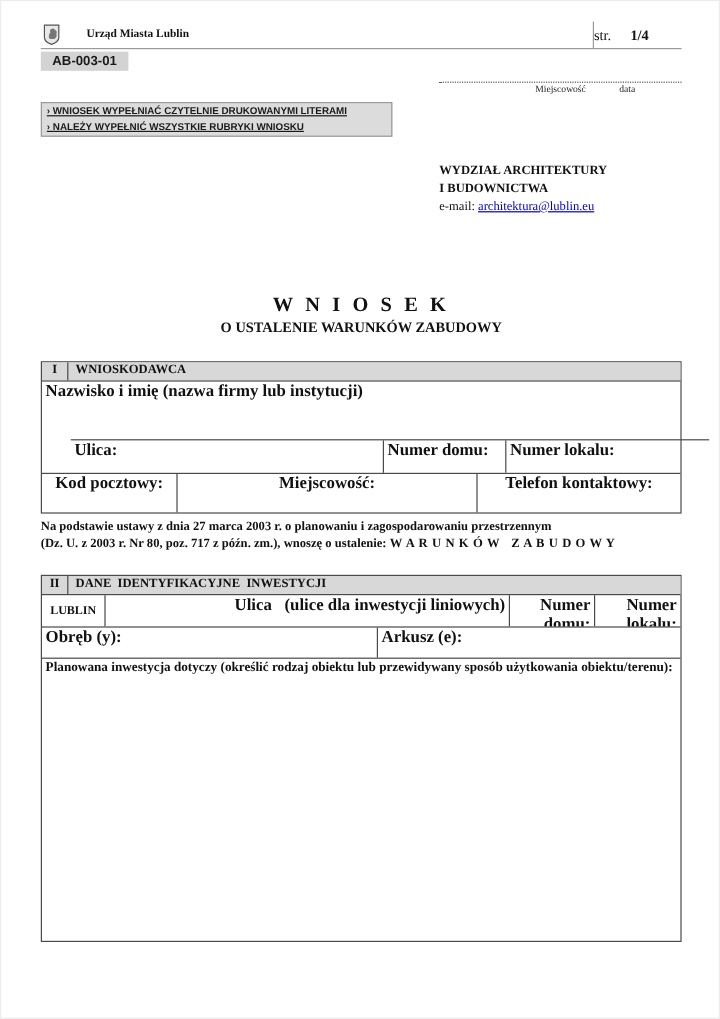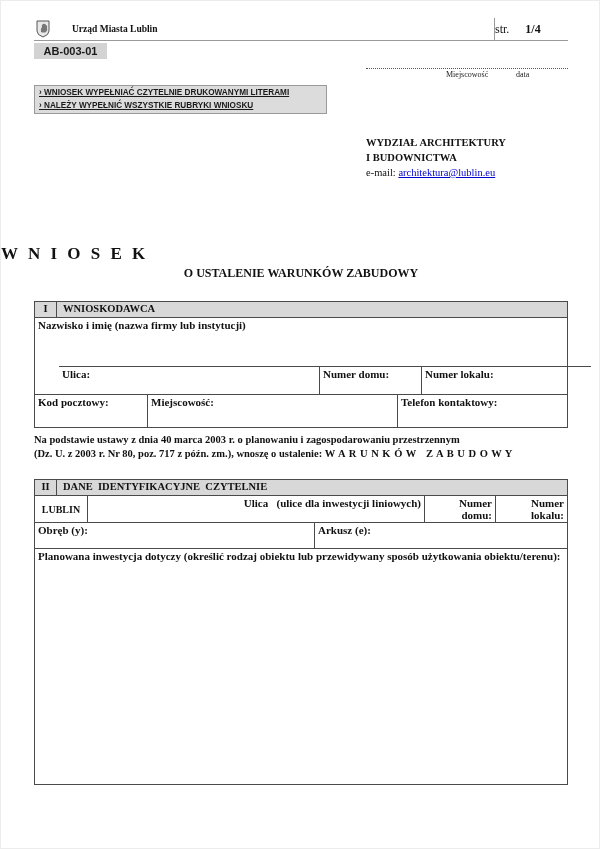--- a/index.html
+++ b/index.html
@@ -25,32 +25,32 @@
   
   .instr { position:absolute; left:33px; top:84px; width:293px; height:29px; background:#dcdcdc; border:1px solid #9a9a9a; padding:1px 4px; font-family:"Liberation Sans", sans-serif; font-weight:bold; font-size:8.2px; line-height:12.5px; color:#1a1a1a; }
   .instr div { text-decoration:underline; white-space:nowrap; }
 
   
   .recip { position:absolute; left:365px; top:134px; font-size:10.5px; line-height:15px; }
   .recip .b { font-weight:bold; }
   .recip a { color:#0000cc; text-decoration:underline; }
 
   
-  .title-main { position:absolute; left:0; top:243px; width:600px; text-align:left; font-size:17px; font-weight:bold; letter-spacing:3px; white-space:pre; }
+  .title-main { position:absolute; left:0; top:243px; width:600px; text-align:center; font-size:17px; font-weight:bold; letter-spacing:3px; white-space:pre; }
   .title-sub  { position:absolute; left:0; top:265px; width:600px; text-align:center; font-size:12px; font-weight:bold; }
 
   
   .legal { position:absolute; left:33px; top:432px; width:540px; font-size:10.5px; font-weight:bold; line-height:14px; }
   .legal .sp { white-space:pre; letter-spacing:0.5px; }
 
   
   .ftable { position:absolute; left:33px; width:534px; border:1px solid #4a4a4a; }
   .trow { display:flex; width:100%; }
   .trow + .trow { border-top:1px solid #4a4a4a; }
-  .cell { padding:1px 3px; font-size:11px; font-weight:bold; overflow:hidden; }
+  .cell { padding:1px 3px; font-size:14px; font-weight:bold; overflow:hidden; }
   .cell + .cell { border-left:1px solid #4a4a4a; }
   .bar { background:#d8d8d8; height:15px; }
   .bar .cell { font-size:10.5px; line-height:13px; padding-top:0; }
   .bar .num { width:21px; text-align:center; }
   .bar .btitle { flex:1; padding-left:6px; white-space:pre; }
   .grow { flex:1; }
   .vcenter { display:flex; align-items:center; justify-content:center; }
   .pre { white-space:pre; }
 </style>
 </head>
@@ -98,36 +98,36 @@
     <div class="cell btitle">WNIOSKODAWCA</div>
   </div>
   <div class="trow" style="height:49px;">
     <div class="cell grow">Nazwisko i imię (nazwa firmy lub instytucji)</div>
   </div>
   <div class="trow" style="height:28px;margin-left:24px;">
     <div class="cell" style="width:260px;">Ulica:</div>
     <div class="cell" style="width:102px;">Numer domu:</div>
     <div class="cell grow">Numer lokalu:</div>
   </div>
-  <div class="trow" style="height:33px;">
+  <div class="trow" style="height:33px;text-align:center;">
     <div class="cell" style="width:112px;">Kod pocztowy:</div>
     <div class="cell" style="width:250px;">Miejscowość:</div>
     <div class="cell grow">Telefon kontaktowy:</div>
   </div>
 </div>
 
 <div class="legal">
-  <div>Na podstawie ustawy z dnia 40 marca 2003 r. o planowaniu i zagospodarowaniu przestrzennym</div>
+  <div>Na podstawie ustawy z dnia 27 marca 2003 r. o planowaniu i zagospodarowaniu przestrzennym</div>
   <div><span>(Dz. U. z 2003 r. Nr 80, poz. 717 z późn. zm.), wnoszę o ustalenie:</span>  <span class="sp">W A R U N K Ó W   Z A B U D O W Y</span></div>
 </div>
 
 <div class="ftable" style="top:478px;">
   <div class="trow bar">
     <div class="cell num">II</div>
-    <div class="cell btitle">DANE  IDENTYFIKACYJNE  CZYTELNIE</div>
+    <div class="cell btitle">DANE  IDENTYFIKACYJNE  INWESTYCJI</div>
   </div>
   <div class="trow" style="height:27px;text-align:right;">
     <div class="cell vcenter" style="width:52px; font-size:10px;">LUBLIN</div>
     <div class="cell pre" style="width:337px;">Ulica   (ulice dla inwestycji liniowych)</div>
     <div class="cell" style="width:71px;">Numer domu:</div>
     <div class="cell grow">Numer lokalu:</div>
   </div>
   <div class="trow" style="height:26px;">
     <div class="cell" style="width:279px;">Obręb (y):</div>
     <div class="cell grow">Arkusz (e):</div>

